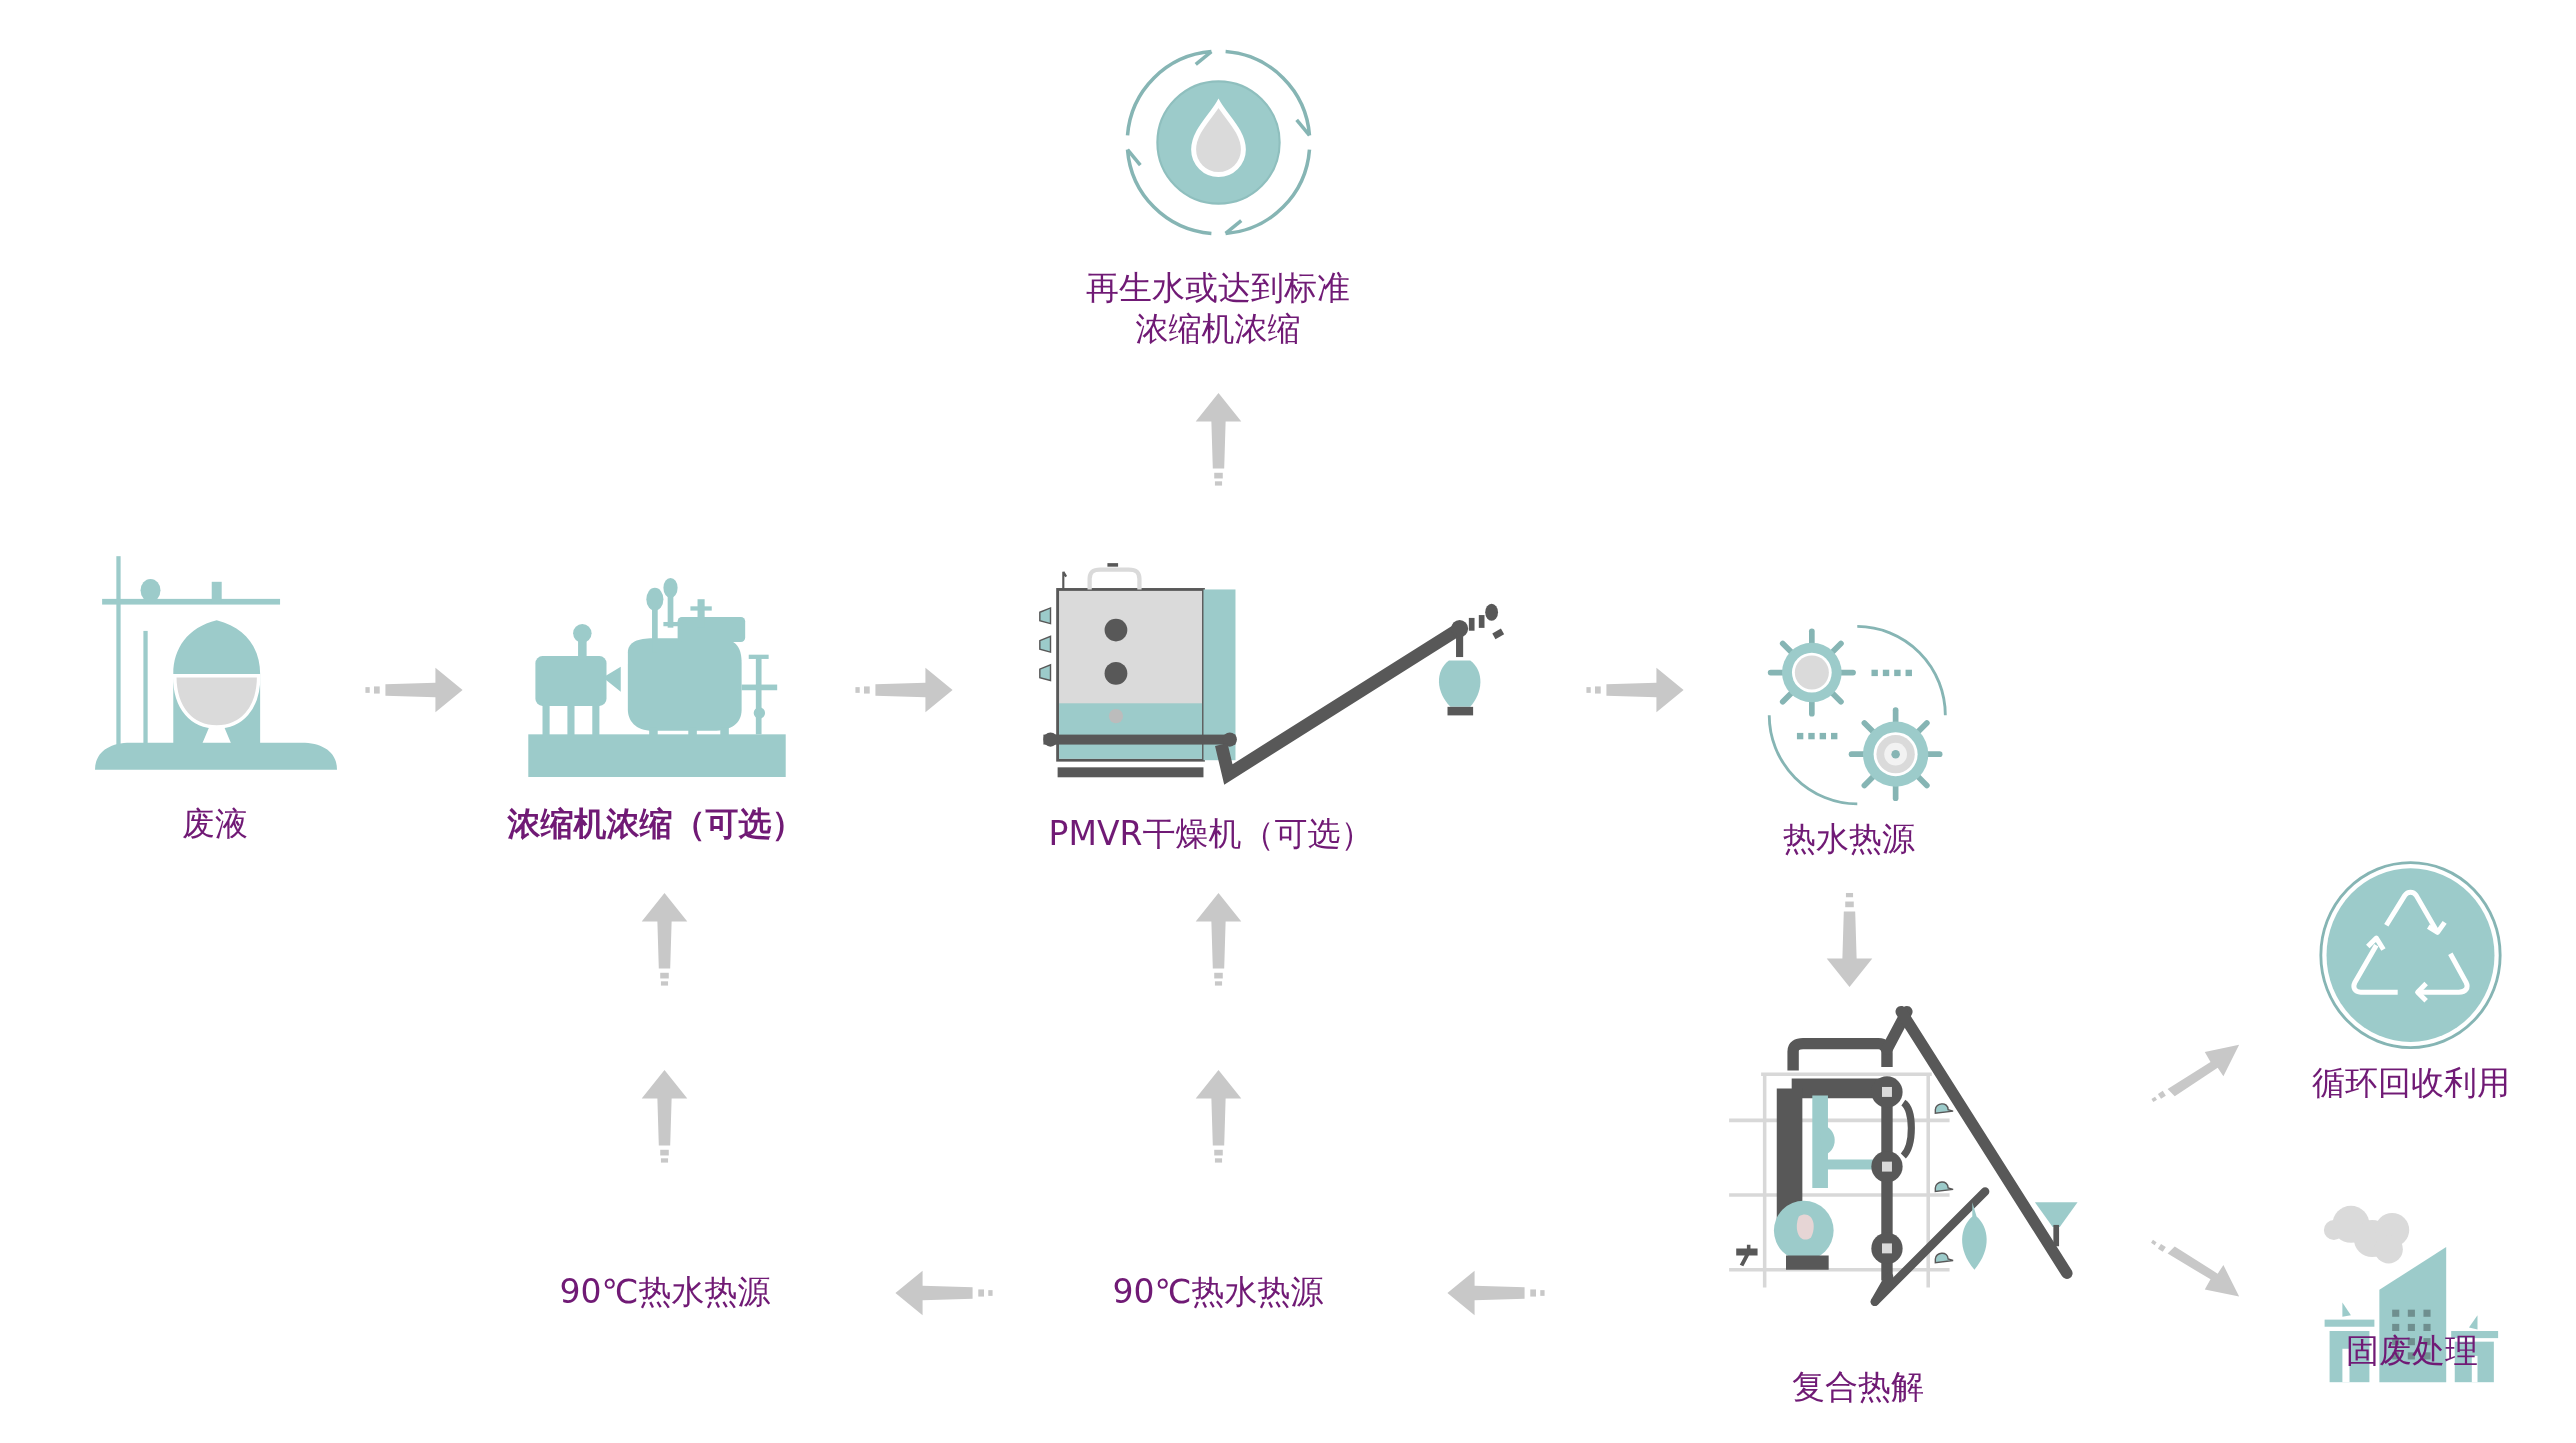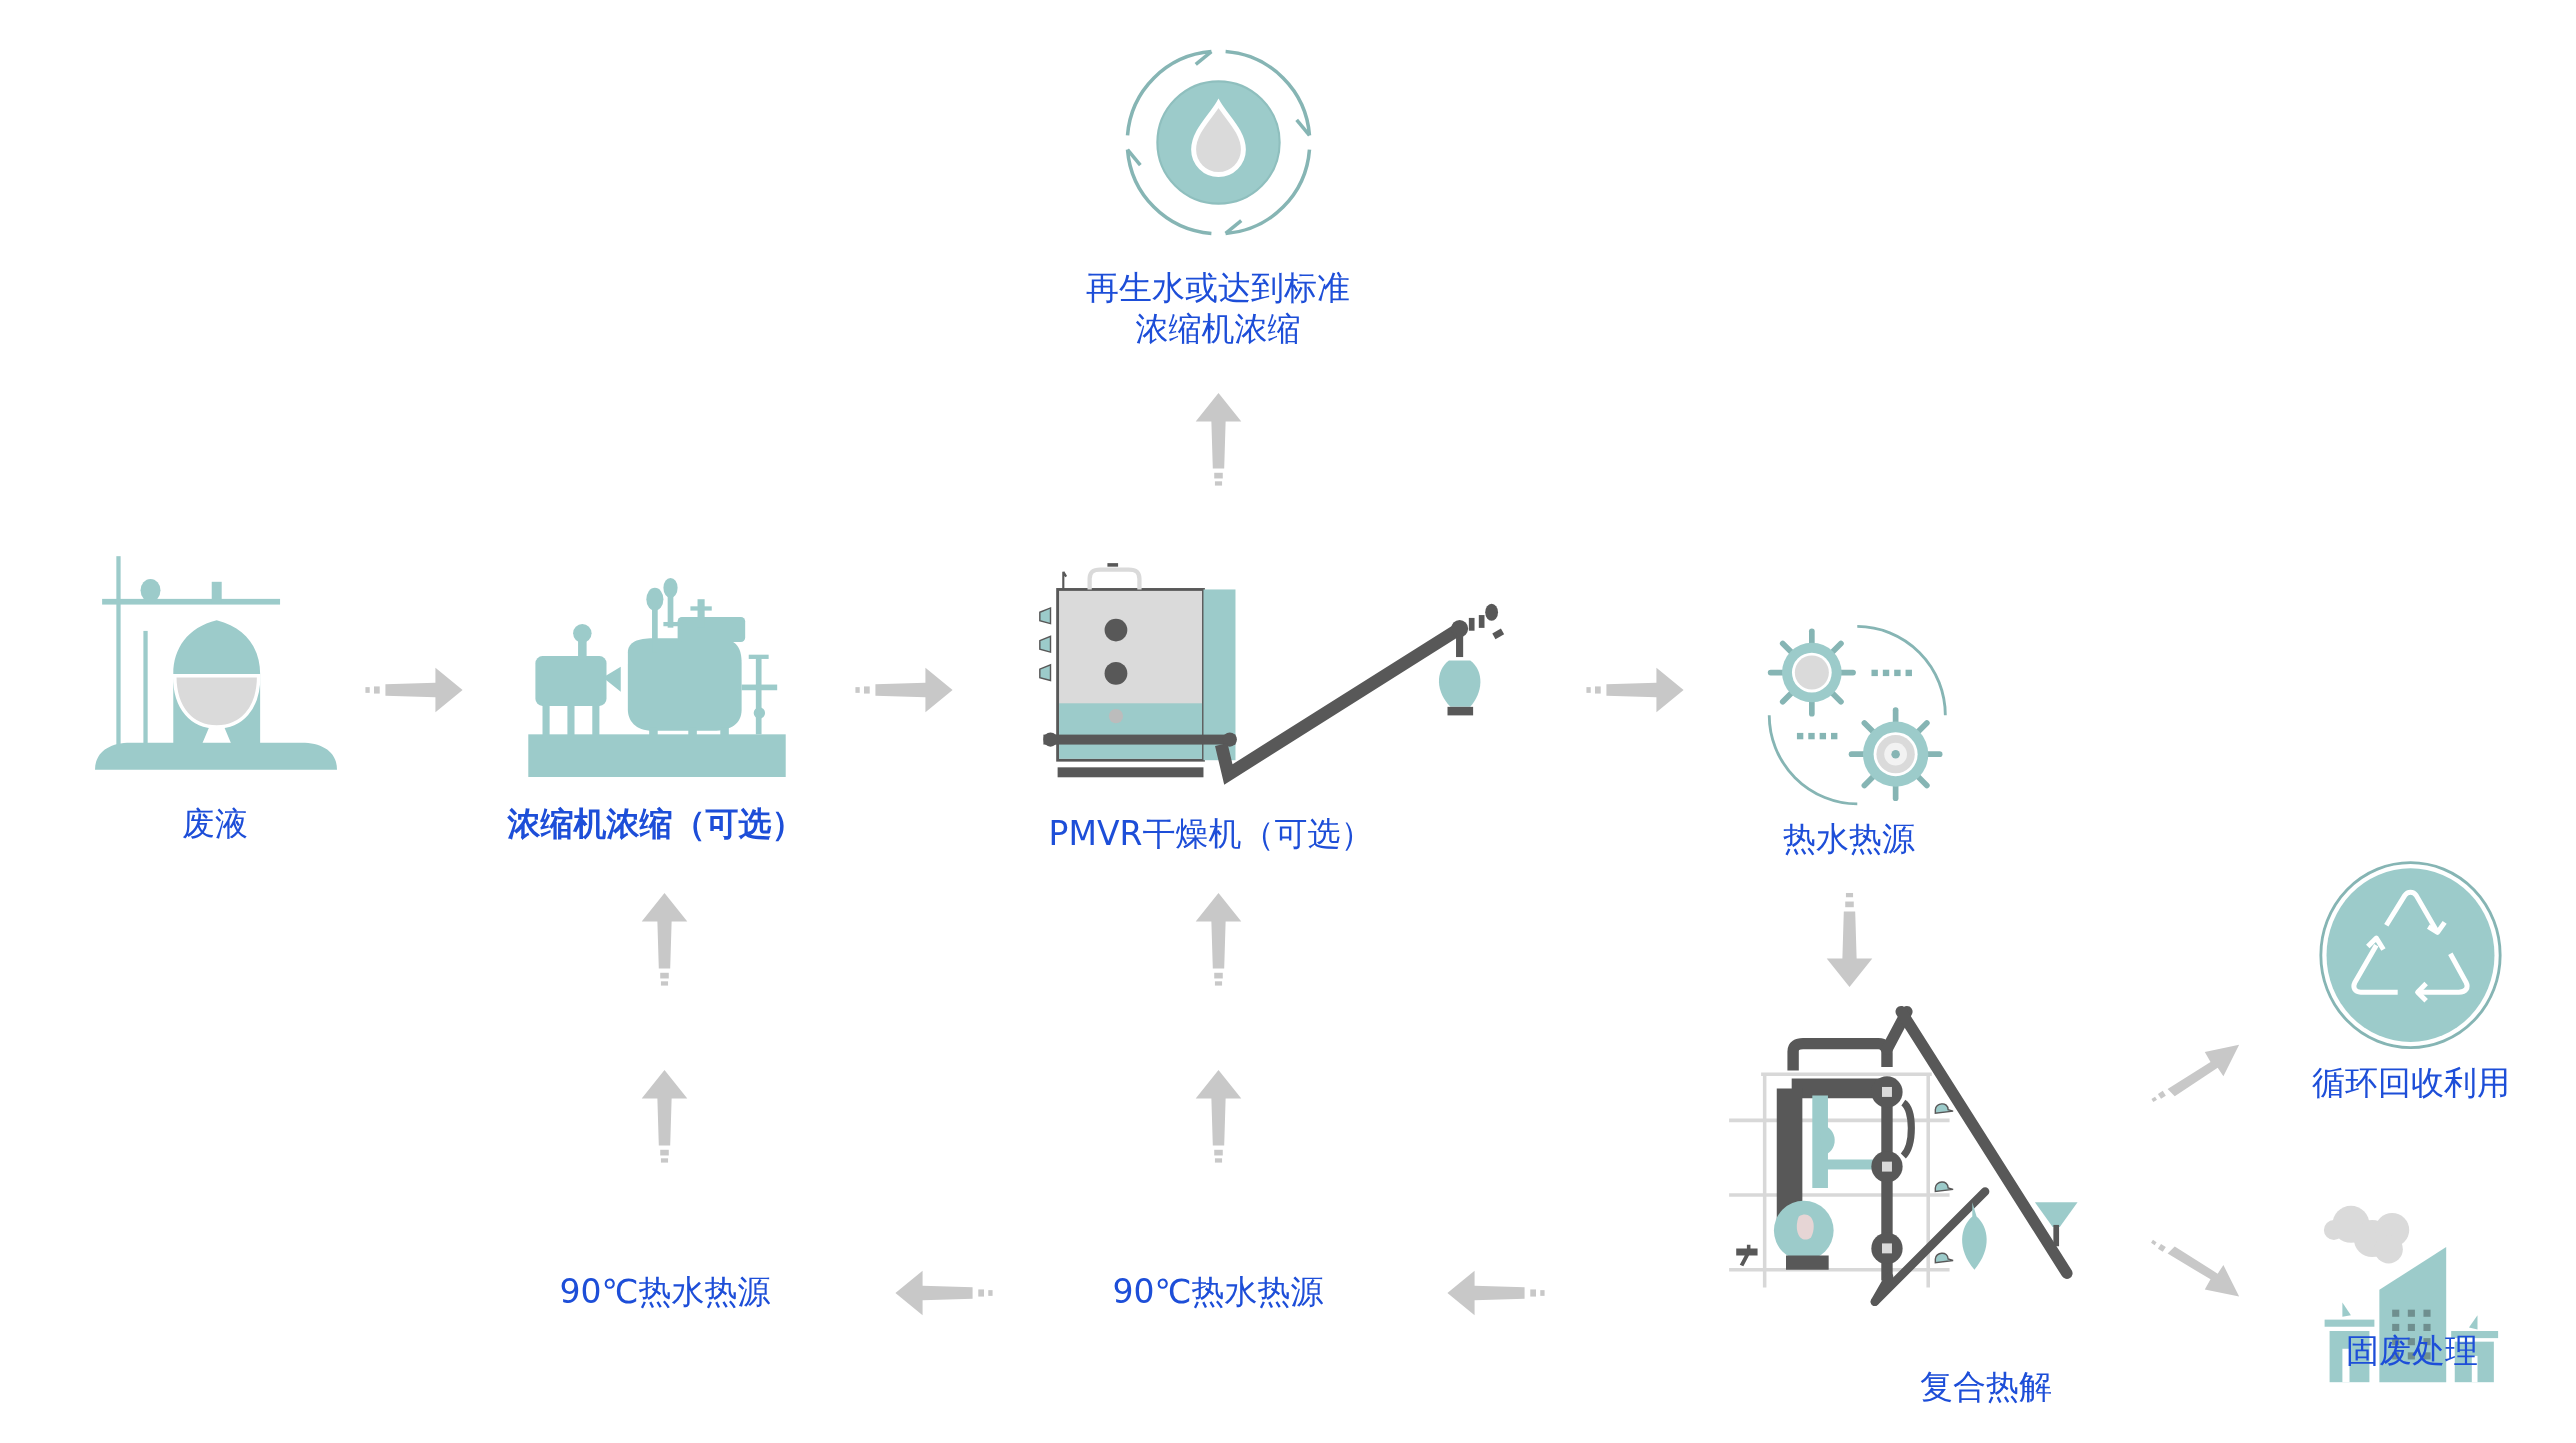--- a/index.html
+++ b/index.html
@@ -1,17 +1,17 @@
 <!DOCTYPE html>
 <html style="font-size:11.4px"><head>
 <meta charset="utf-8">
 <style>
   html,body{margin:0;padding:0;background:#ffffff;}
   body{width:2576px;height:1444px;position:relative;overflow:hidden;font-family:"DejaVu Sans","Liberation Sans",sans-serif;}
-  .label{position:absolute;color:#1d4ed8;font-size:33px;white-space:nowrap;transform:translateX(-50%);text-align:center;line-height:41px;font-family:"DejaVu Sans","Liberation Sans",sans-serif;}
+  .label{position:absolute;color:#701a75;font-size:33px;white-space:nowrap;transform:translateX(-50%);text-align:center;line-height:41px;font-family:"DejaVu Sans","Liberation Sans",sans-serif;}
   svg.icon{position:absolute;overflow:visible;}
   svg.arrow{position:absolute;overflow:visible;}
 </style>
 </head>
 <body>
 
 <svg class="icon" style="left:1119px;top:43px;" width="199" height="199" viewBox="0 0 280 280">
   <g fill="none" stroke="#86b5b4" stroke-width="5">
     <path d="M 130 12 A 128 128 0 0 0 12 130"></path>
     <path d="M 150 12 A 128 128 0 0 1 268 130"></path>
@@ -212,21 +212,21 @@
   <rect x="466" y="312" width="8" height="30" fill="#585858"></rect>
   <g fill="#585858">
       <path d="M20 350 L 20 345 L 35 345 L 35 340 L 40 340 L 40 345 L 50 345 L 50 355 L 38 355 L 30 370 L 25 368 L 32 355 L 20 355 Z"></path>
     </g>
   <g fill="#9ccbca" stroke="#585858" stroke-width="2">
       <path d="M300 150 C 300 140, 318 138, 318 150 L 325 152 L 300 155 Z"></path>
       <path d="M300 260 C 300 250, 318 248, 318 260 L 325 262 L 300 265 Z"></path>
       <path d="M300 360 C 300 350, 318 348, 318 360 L 325 362 L 300 365 Z"></path>
     </g>
 </svg>
-<div class="label" style="left:1986px;top:1366px;">复合热解</div>
+<div class="label" style="left:1858px;top:1366px;">复合热解</div>
 
 <svg class="arrow" style="left:2149px;top:1039px;" width="93" height="68" viewBox="0 0 130 95">
   <rect x="4" y="82" width="6" height="5" fill="#c8c8c8" transform="rotate(-33 7 84)"></rect>
   <rect x="14" y="74" width="8" height="8" fill="#c8c8c8" transform="rotate(-33 18 78)"></rect>
   <polygon points="26,70 86,32 78,18 126,8 104,52 96,40 36,80" fill="#c8c8c8"></polygon>
 </svg>
 <svg class="arrow" style="left:2149px;top:1235px;" width="93" height="68" viewBox="0 0 130 95">
   <rect x="4" y="8" width="6" height="5" fill="#c8c8c8" transform="rotate(33 7 10)"></rect>
   <rect x="14" y="14" width="8" height="8" fill="#c8c8c8" transform="rotate(33 18 18)"></rect>
   <polygon points="36,16 96,54 104,42 126,86 78,76 86,62 26,26" fill="#c8c8c8"></polygon>

